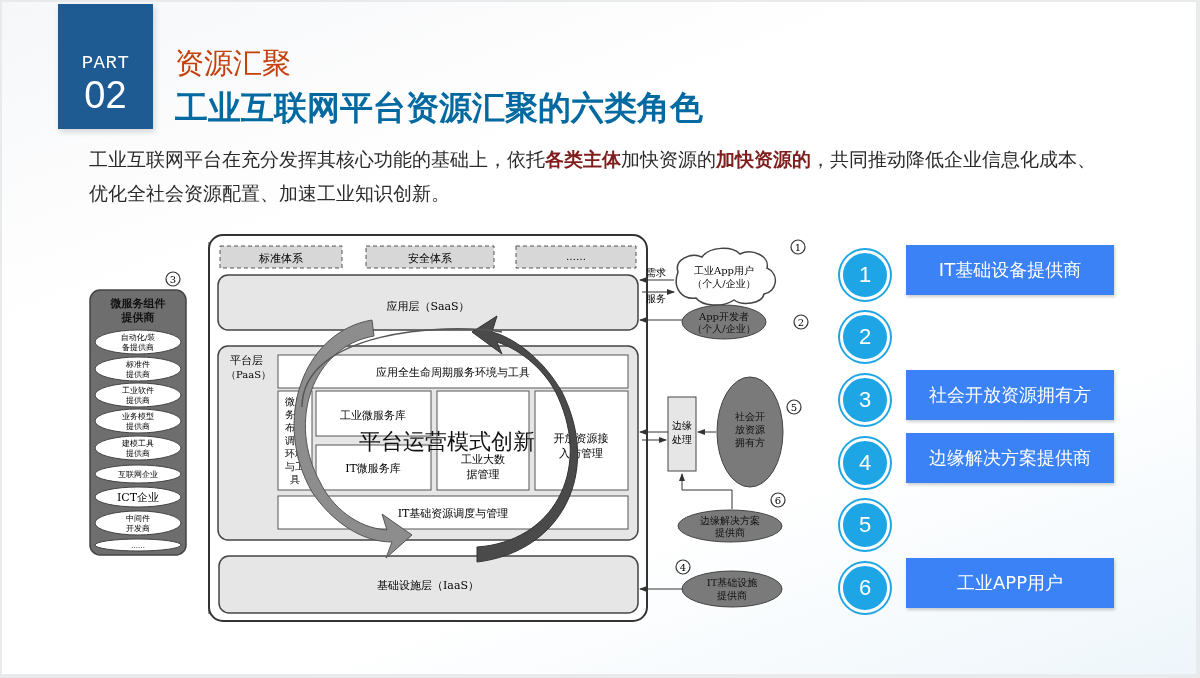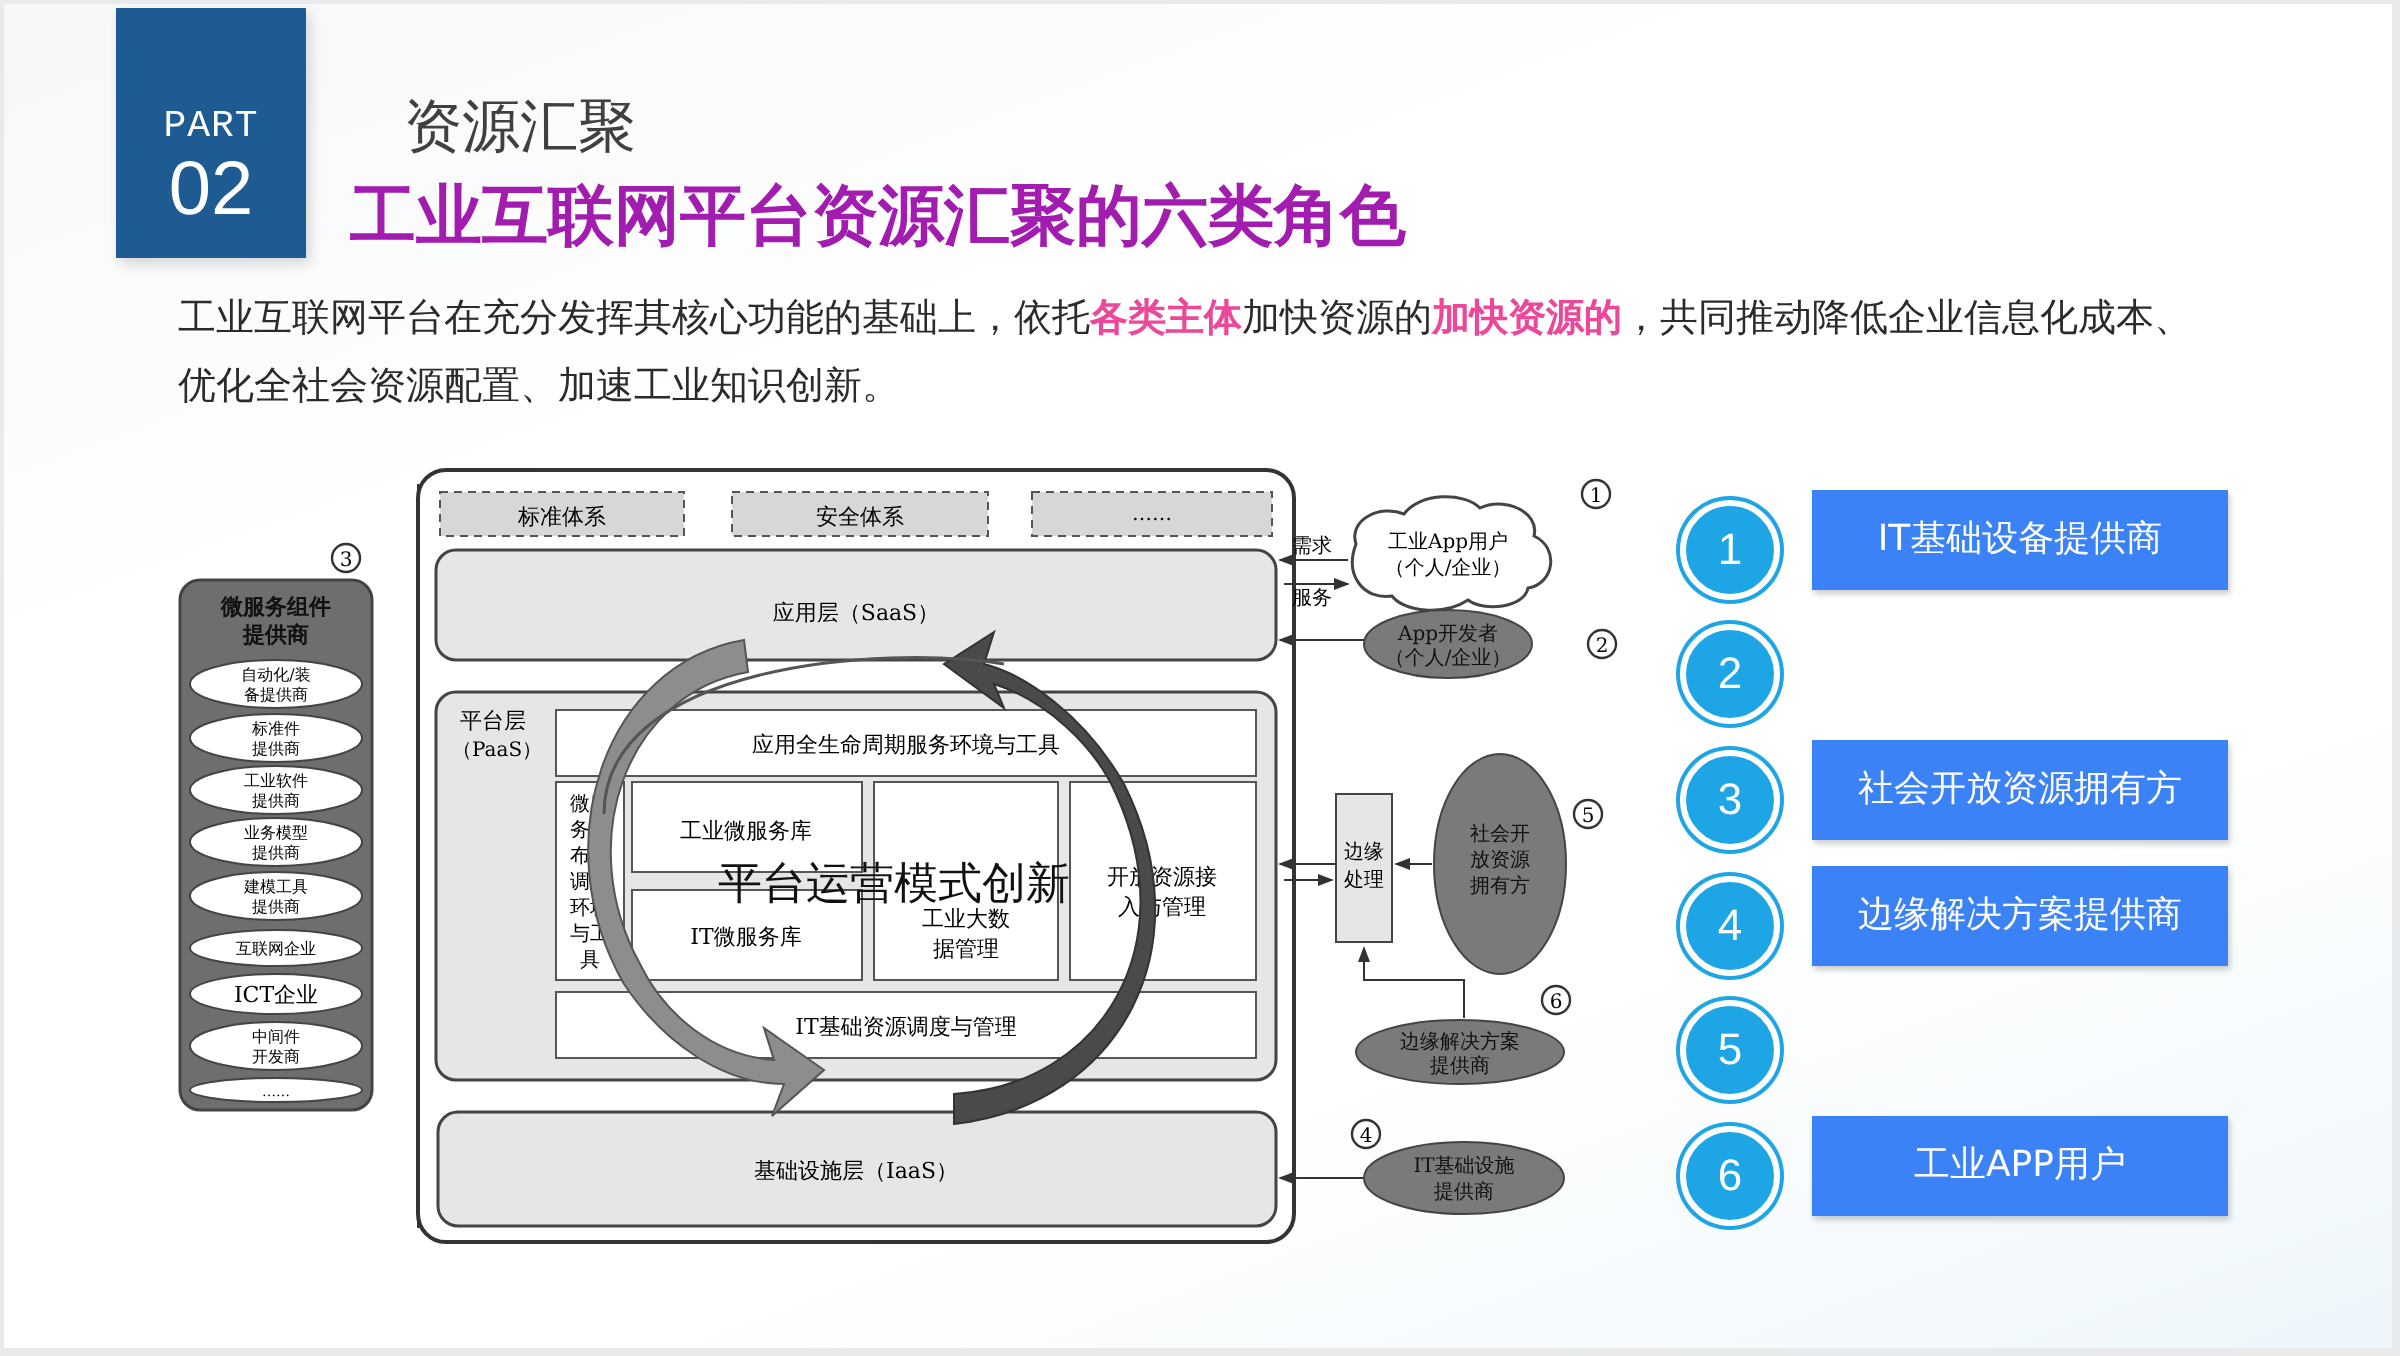--- a/index.html
+++ b/index.html
@@ -2,24 +2,24 @@
 <html><head>
 <meta charset="utf-8">
 <style>
   html,body{margin:0;padding:0;}
   body{width:1200px;height:678px;background:#e9eaec;font-family:"DejaVu Sans","Liberation Sans",sans-serif;overflow:hidden;position:relative;}
   .slide{position:absolute;left:2px;top:2px;width:1194px;height:672px;background:#fff;overflow:hidden;}
   .bg-shape{position:absolute;left:0;top:0;width:1194px;height:672px;background:linear-gradient(160deg,#f6f7f9 0%,#ffffff 30%,#ffffff 70%,#eef6fb 100%);}
   .part-box{position:absolute;left:56px;top:2px;width:95px;height:125px;background:#1f5b93;color:#fff;text-align:center;box-shadow:2px 3px 6px rgba(0,0,0,0.15);}
   .part-label{position:absolute;left:0;right:0;top:48px;font-family:Liberation Mono, monospace;font-size:19px;letter-spacing:0.5px;}
   .part-num{position:absolute;left:0;right:0;top:70px;font-family:"Liberation Sans",sans-serif;font-size:38px;font-weight:normal;}
-  .subtitle{position:absolute;left:173px;top:42px;font-size:29px;color:#404040;margin-left:27px;}
-  .title{position:absolute;left:173px;top:84px;font-size:33px;font-weight:bold;color:#a21caf;}
+  .subtitle{position:absolute;left:173px;top:42px;font-size:29px;color:#c2410c;}
+  .title{position:absolute;left:173px;top:84px;font-size:33px;font-weight:bold;color:#0369a1;}
   .intro{position:absolute;left:87px;top:140px;width:1010px;font-size:19px;line-height:34px;color:#2b2b2b;}
-  .hl{color:#ec4899;font-weight:bold;}
+  .hl{color:#7f1d1d;font-weight:bold;}
   .diagram{position:absolute;left:0;top:0;}
   .role-row{position:absolute;left:836px;width:280px;height:52px;}
   .role-circle{position:absolute;left:2px;top:0;width:44px;height:44px;border-radius:50%;background:#1ea5e6;border:3px solid #fff;box-shadow:0 0 0 2px #1ea5e6;color:#fff;font-family:"Liberation Sans",sans-serif;font-size:22px;text-align:center;line-height:44px;}
   .role-box{position:absolute;left:68px;top:-5px;width:208px;height:50px;background:#3b82f6;color:#fff;font-size:18px;text-align:center;line-height:50px;box-shadow:1px 2px 3px rgba(0,0,0,0.2);}
   svg text{font-family:"DejaVu Serif","Liberation Serif",serif;}
 </style>
 </head>
 <body>
 
 <div class="slide">

